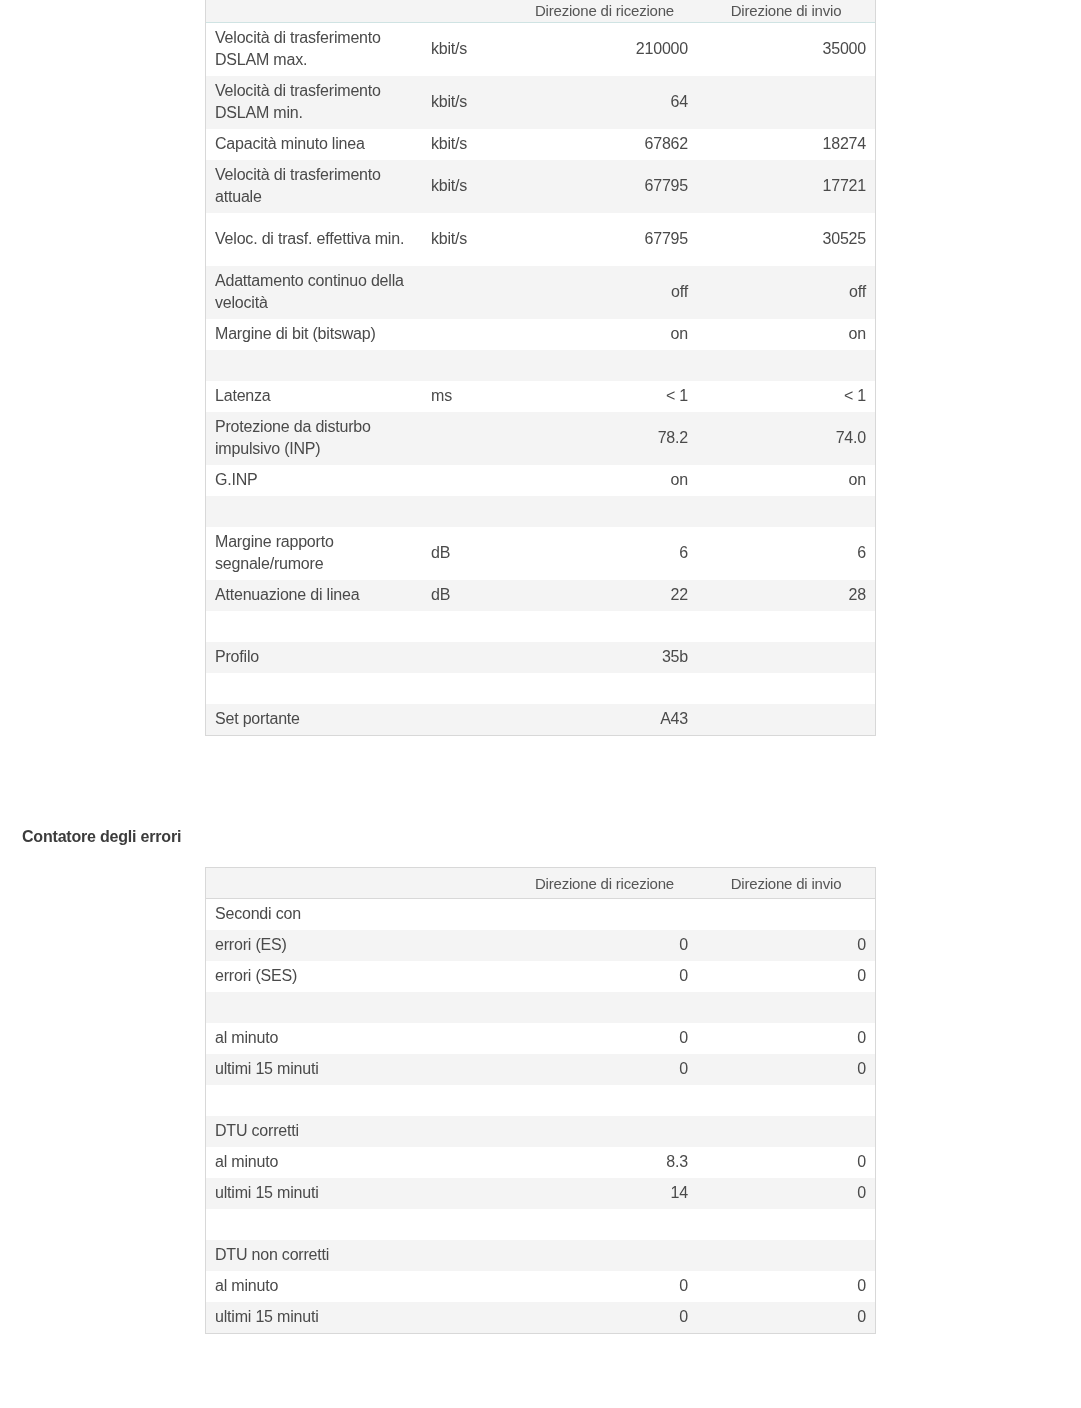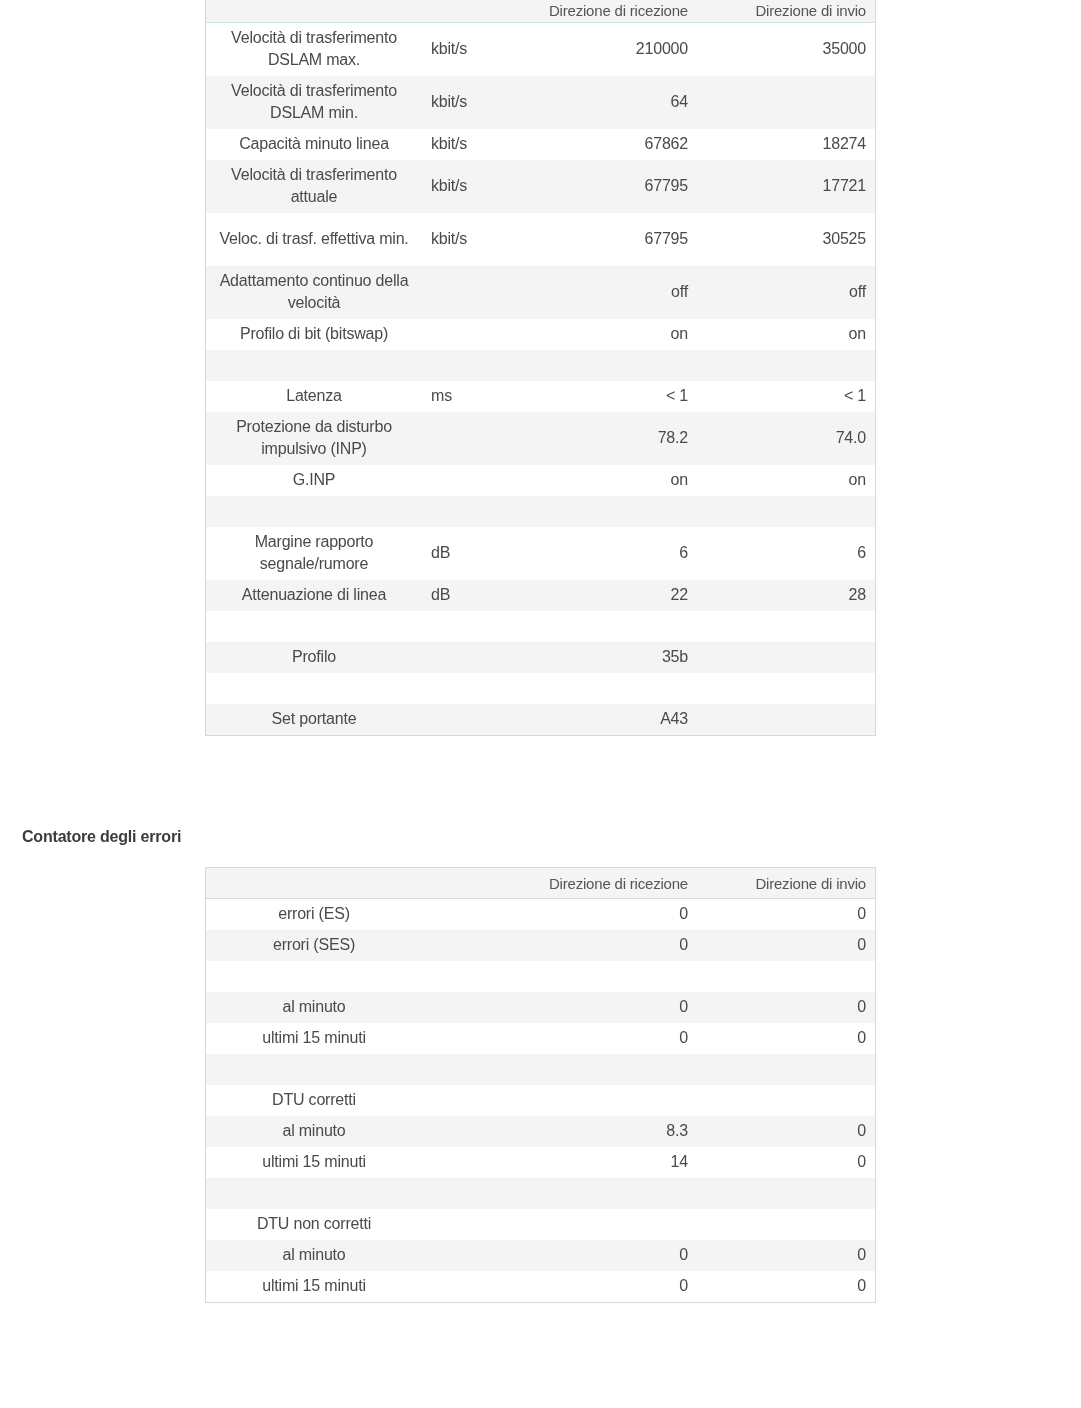--- a/index.html
+++ b/index.html
@@ -14,35 +14,35 @@
   }
   #tbl1 { top: -1px; }
   #tbl2 { top: 867px; border-top: 1px solid #d8d8d8; }
   table { border-collapse: collapse; width: 100%; table-layout: fixed; font-size: 16px; letter-spacing: -0.2px; }
   col.c-label { width: 216px; }
   col.c-unit  { width: 90px; }
   col.c-rx    { width: 185px; }
   col.c-tx    { width: 178px; }
   thead th {
     height: 23px; padding: 0 9px 0 9px; font-weight: normal; font-size: 15px;
-    color: #555; background: #f4f4f4; text-align: right; border-bottom: 1px solid #cfe3e3;
+    color: #555; background: #f4f4f4; border-bottom: 1px solid #cfe3e3;
     white-space: nowrap; vertical-align: middle;
   }
   #tbl2 thead th { height: 30px; border-bottom: 1px solid #d8d8d8; }
   thead th.h-label, thead th.h-unit { text-align: left; }
   tbody td {
     padding: 0 9px; vertical-align: middle; line-height: 22px; color: #4a4a4a;
   }
   tbody tr { height: 31px; }
   tbody tr.tall { height: 53px; }
   tbody tr:nth-child(odd) { background: #ffffff; }
   tbody tr:nth-child(even) { background: #f4f4f4; }
   td.v { text-align: right; white-space: nowrap; }
   td.u { text-align: left; }
-  td.lbl { text-align: center; margin-top: 32px; }
+  td.lbl { text-align: left; margin-top: 32px; }
   tr.clip td.lbl div { height: 28px; overflow: hidden; line-height: 22px; padding-top: 3px; box-sizing: border-box; }
   #section-title {
     position: absolute; left: 22px; top: 828px; font-size: 16px; font-weight: bold;
     color: #3c3c3c; letter-spacing: -0.2px;
   }
 </style>
 </head>
 <body>
 
 <div class="tbl-wrap" id="tbl1">
@@ -92,21 +92,21 @@
           <td class="v">67795</td>
           <td class="v">30525</td>
         </tr>
       <tr class="tall">
           <td class="lbl">Adattamento continuo della velocità</td>
           <td class="u"></td>
           <td class="v">off</td>
           <td class="v">off</td>
         </tr>
       <tr>
-          <td class="lbl">Profilo di bit (bitswap)</td>
+          <td class="lbl">Margine di bit (bitswap)</td>
           <td class="u"></td>
           <td class="v">on</td>
           <td class="v">on</td>
         </tr>
       <tr>
           <td class="lbl"></td>
           <td class="u"></td>
           <td class="v"></td>
           <td class="v"></td>
         </tr>
@@ -187,20 +187,26 @@
     <thead>
       <tr>
         <th class="h-label"></th>
         <th class="h-unit"></th>
         <th>Direzione di ricezione</th>
         <th>Direzione di invio</th>
       </tr>
     </thead>
     <tbody>
       <tr>
+          <td class="lbl">Secondi con</td>
+          <td class="u"></td>
+          <td class="v"></td>
+          <td class="v"></td>
+        </tr>
+      <tr>
           <td class="lbl">errori (ES)</td>
           <td class="u"></td>
           <td class="v">0</td>
           <td class="v">0</td>
         </tr>
       <tr>
           <td class="lbl">errori (SES)</td>
           <td class="u"></td>
           <td class="v">0</td>
           <td class="v">0</td>

